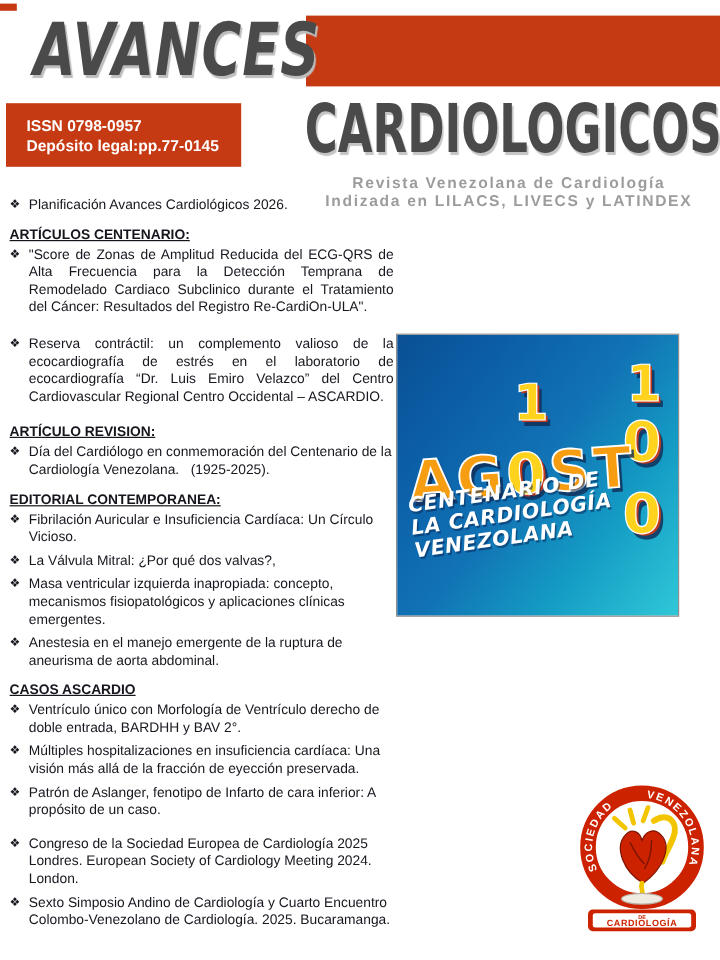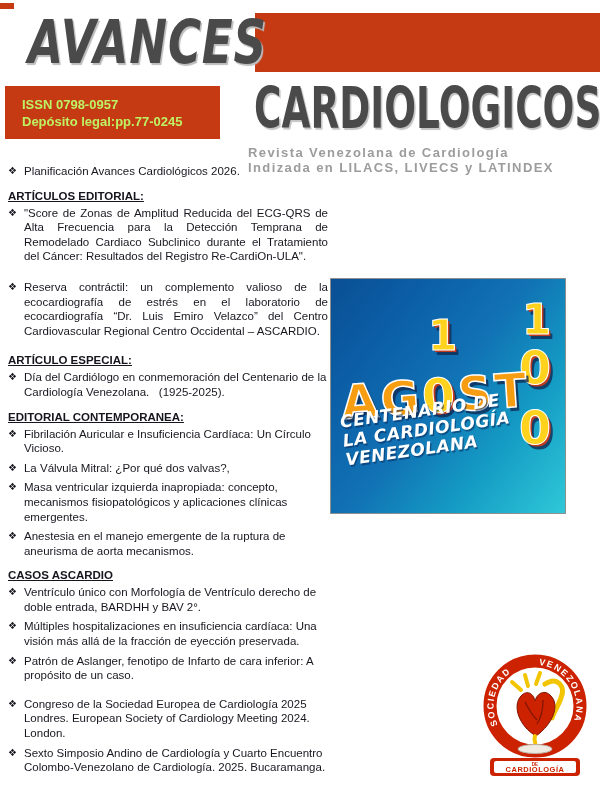--- a/index.html
+++ b/index.html
@@ -12,26 +12,26 @@
   body{position:relative;background:#fff;overflow:hidden;
        font-family:"Liberation Sans",sans-serif;color:#17171f}
 
   
   .mini-red{position:absolute;left:0;top:3px;width:14px;height:6px;background:var(--brand-red)}
   .red-block{position:absolute;left:255px;top:13px;width:345px;height:59px;background:var(--brand-red)}
   .title-avances{position:absolute;left:28px;top:6px;
     font-family:"DejaVu Sans",sans-serif;font-weight:800;font-style:italic;font-size:58px;
     color:var(--title-gray);letter-spacing:1px;transform:scale(.78,1.05);transform-origin:left top;
     text-shadow:2px 2px 1px #bdbdbd;white-space:nowrap}
-  .issn-bar{position:absolute;left:5px;top:86px;width:215px;height:53px;background:var(--brand-red);
-    color:#bef264;font-weight:bold;font-size:13px;line-height:17px;padding:10px 0 0 17px}
+  .issn-bar{position:absolute;left:5px;top:86px;width:196px;height:53px;background:var(--brand-red);
+    color:#ffffff;font-weight:bold;font-size:13px;line-height:17px;padding:10px 0 0 17px}
   .title-cardiologicos{position:absolute;left:254px;top:76px;
     font-family:"DejaVu Sans",sans-serif;font-weight:800;font-size:52px;color:var(--title-gray);
     transform:scale(.72,1.08);transform-origin:left top;text-shadow:2px 2px 1px #c4c4c4;white-space:nowrap}
-  .subtitle{position:absolute;left:248px;top:145px;width:352px;text-align:left;
+  .subtitle{position:absolute;left:248px;top:145px;width:352px;text-align:center;
     color:var(--subtitle-gray);font-size:13px;letter-spacing:1.4px;line-height:15px;font-weight:bold}
 
   
   .toc{position:absolute;left:8px;top:164px;width:320px}
   .section-title{font-weight:bold;text-decoration:underline;font-size:11.5px;margin:11px 0 4px;color:#15151d}
   .section:first-child .section-title{margin-top:2px}
   .toc-item{display:flex;gap:7px;margin:0 0 5px;font-size:11.5px;line-height:1.27}
   .bullet{font-size:10px;flex:0 0 auto;padding-top:1px}
   .item-text{flex:1 1 auto}
   .sec-1 .toc-item{text-align:justify;margin-bottom:16px}
@@ -69,49 +69,49 @@
 </style>
 </head>
 <body>
 
 <div class="mini-red"></div>
 <div class="red-block"></div>
 <div class="title-avances">AVANCES</div>
 
 <div class="issn-bar">
   <div>ISSN 0798-0957</div>
-  <div>Depósito legal:pp.77-0245</div>
+  <div>Depósito legal:pp.77-0145</div>
 </div>
 <div class="title-cardiologicos">CARDIOLOGICOS</div>
 
 <div class="subtitle">
   <div>Revista Venezolana de Cardiología</div>
   <div>Indizada en LILACS, LIVECS y LATINDEX</div>
 </div>
 
 <div class="toc">
     <div class="section sec-0">
       <div class="toc-item">
         <span class="bullet">❖</span>
         <span class="item-text">Planificación Avances Cardiológicos 2026.</span>
       </div>
     </div>
     <div class="section sec-1">
-      <div class="section-title">ARTÍCULOS EDITORIAL:</div>
+      <div class="section-title">ARTÍCULOS CENTENARIO:</div>
       <div class="toc-item">
         <span class="bullet">❖</span>
         <span class="item-text">"Score de Zonas de Amplitud Reducida del ECG-QRS de Alta Frecuencia para la Detección Temprana de Remodelado Cardiaco Subclinico durante el Tratamiento del Cáncer: Resultados del Registro Re-CardiOn-ULA".</span>
       </div>
       <div class="toc-item">
         <span class="bullet">❖</span>
         <span class="item-text">Reserva contráctil: un complemento valioso de la ecocardiografía de estrés en el laboratorio de ecocardiografía “Dr. Luis Emiro Velazco” del Centro Cardiovascular Regional Centro Occidental – ASCARDIO.</span>
       </div>
     </div>
     <div class="section sec-2">
-      <div class="section-title">ARTÍCULO ESPECIAL:</div>
+      <div class="section-title">ARTÍCULO REVISION:</div>
       <div class="toc-item">
         <span class="bullet">❖</span>
         <span class="item-text">Día del Cardiólogo en conmemoración del Centenario de la Cardiología Venezolana. &nbsp;&nbsp;(1925-2025).</span>
       </div>
     </div>
     <div class="section sec-3">
       <div class="section-title">EDITORIAL CONTEMPORANEA:</div>
       <div class="toc-item">
         <span class="bullet">❖</span>
         <span class="item-text">Fibrilación Auricular e Insuficiencia Cardíaca: Un Círculo Vicioso.</span>
@@ -119,21 +119,21 @@
       <div class="toc-item">
         <span class="bullet">❖</span>
         <span class="item-text">La Válvula Mitral: ¿Por qué dos valvas?,</span>
       </div>
       <div class="toc-item">
         <span class="bullet">❖</span>
         <span class="item-text">Masa ventricular izquierda inapropiada: concepto, mecanismos fisiopatológicos y aplicaciones clínicas emergentes.</span>
       </div>
       <div class="toc-item">
         <span class="bullet">❖</span>
-        <span class="item-text">Anestesia en el manejo emergente de la ruptura de aneurisma de aorta mecanismos.</span>
+        <span class="item-text">Anestesia en el manejo emergente de la ruptura de aneurisma de aorta abdominal.</span>
       </div>
     </div>
     <div class="section sec-4">
       <div class="section-title">CASOS ASCARDIO</div>
       <div class="toc-item">
         <span class="bullet">❖</span>
         <span class="item-text">Ventrículo único con Morfología de Ventrículo derecho de doble entrada, BARDHH y BAV 2°.</span>
       </div>
       <div class="toc-item">
         <span class="bullet">❖</span>

